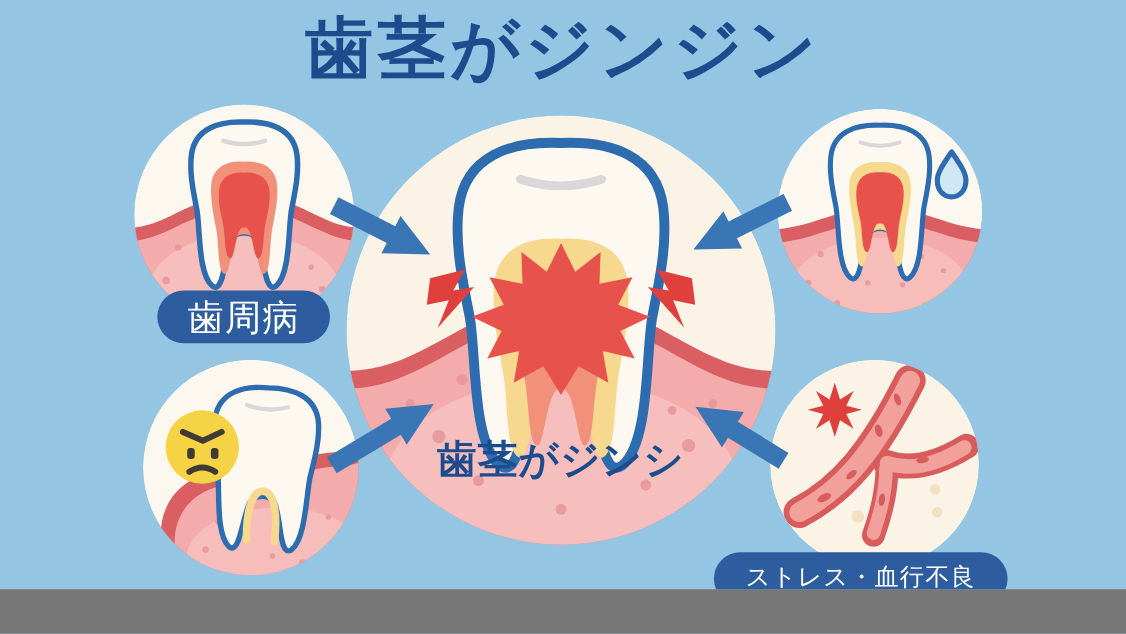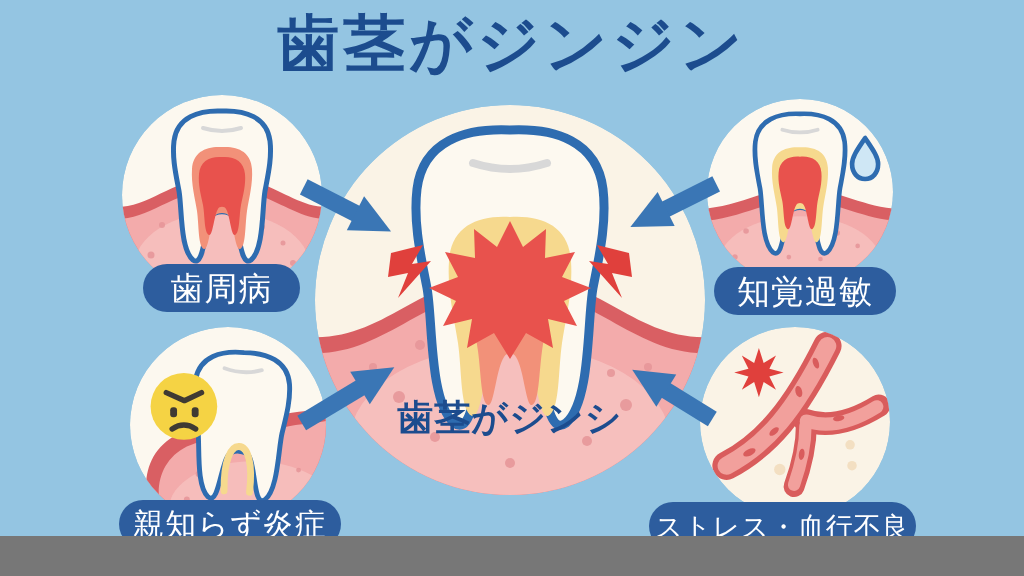--- a/index.html
+++ b/index.html
@@ -191,21 +191,20 @@
       </g>
       <g>
         <use href="#p-tooth-sm" class="f-tooth s-outline-f" stroke-width="5" stroke-linejoin="round"></use>
         <use href="#p-shine-sm" class="s-shine" stroke-width="4" stroke-linecap="round"></use>
         <use href="#p-inner-sm" class="f-yellow"></use>
         <use href="#p-pulp-sm" class="f-red"></use>
       </g>
       <path class="f-drop s-outline-f" stroke-width="5" stroke-linejoin="round" d="M 170 42 C 162 54 156 62 156 70 C 156 79.5 162 86 170 86 C 178 86 184 79.5 184 70 C 184 62 178 54 170 42 Z"></path>
     </g>
   </svg>
-  <div class="pill" style="left:714px;top:267px;width:182px;font-size:33px">知覚過敏</div>
 
   <svg class="circle-svg" style="left:130px;top:327px" width="196" height="196" viewBox="0 0 200 200">
     <defs>
         <clipPath id="clip-bl">
           <circle cx="100" cy="100" r="100"></circle>
         </clipPath>
       </defs>
     <g clip-path="url(#clip-bl)">
       <circle cx="100" cy="100" r="100" class="f-small-circle"></circle>
       <path class="f-gum-dark" d="M 30 205 C 8 172 12 128 48 110 C 80 95 112 104 142 93 C 166 84 186 88 206 80 L 206 206 L 30 206 Z"></path>
@@ -229,21 +228,20 @@
       <g>
         <circle cx="55" cy="81" r="34" class="f-emoji"></circle>
         <path class="s-emoji" stroke-width="5.5" stroke-linecap="round" d="M 37 67 L 55 75"></path>
         <path class="s-emoji" stroke-width="5.5" stroke-linecap="round" d="M 73 67 L 56 75"></path>
         <rect x="41" y="82" width="7" height="10" rx="3" class="f-emoji-dark"></rect>
         <rect x="63" y="82" width="7" height="10" rx="3" class="f-emoji-dark"></rect>
         <path class="s-emoji" stroke-width="5.5" stroke-linecap="round" d="M 43 104 Q 55 96 67 104"></path>
       </g>
     </g>
   </svg>
-  <div class="pill" style="left:119px;top:500px;width:222px;font-size:31px">親知らず炎症</div>
 
   <svg class="circle-svg" style="left:700px;top:327px" width="190" height="190" viewBox="0 0 200 200">
     <defs>
         <clipPath id="clip-br">
           <circle cx="100" cy="100" r="100"></circle>
         </clipPath>
       </defs>
     <g clip-path="url(#clip-br)">
       <circle cx="100" cy="100" r="100" class="f-cream"></circle>
       <g>
@@ -263,21 +261,21 @@
         </g>
       </g>
       <polygon class="f-pain" points="88,48 73,44 80,30 67,38 62,22 57,38 44,30 51,44 36,48 51,52 44,66 57,58 62,74 67,58 80,66 73,52"></polygon>
       <g class="f-beige">
         <circle cx="84" cy="150" r="6"></circle>
           <circle cx="158" cy="124" r="5"></circle>
           <circle cx="160" cy="146" r="5"></circle>
       </g>
     </g>
   </svg>
-  <div class="pill" style="left:649px;top:502px;width:267px;font-size:27px">ストレス・血行不良</div>
+  <div class="pill" style="left:649px;top:502px;width:267px;font-size:22px">ストレス・血行不良</div>
 
   <svg class="arrow" style="left:302px;top:186px;width:102px;transform:translateY(-50%) rotate(27deg)" viewBox="0 0 102 44">
     <line x1="2" y1="22" x2="64" y2="22" class="s-arrow" stroke-width="17"></line>
     <polygon points="60,3 100,22 60,41" class="f-arrow"></polygon>
   </svg>
 
   <svg class="arrow" style="left:718px;top:183px;width:100px;transform:translateY(-50%) rotate(153.4deg)" viewBox="0 0 100 44">
     <line x1="2" y1="22" x2="62" y2="22" class="s-arrow" stroke-width="17"></line>
     <polygon points="58,3 98,22 58,41" class="f-arrow"></polygon>
   </svg>

